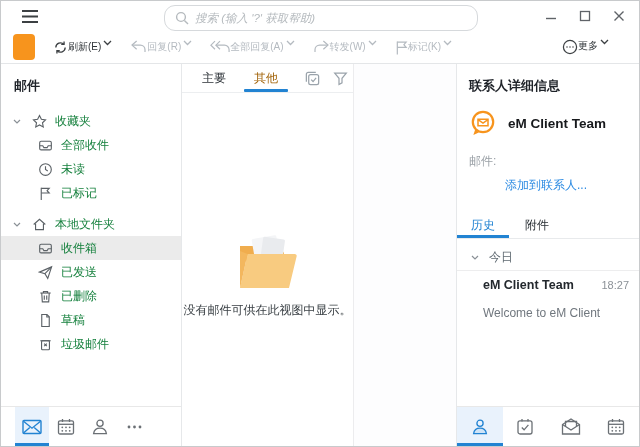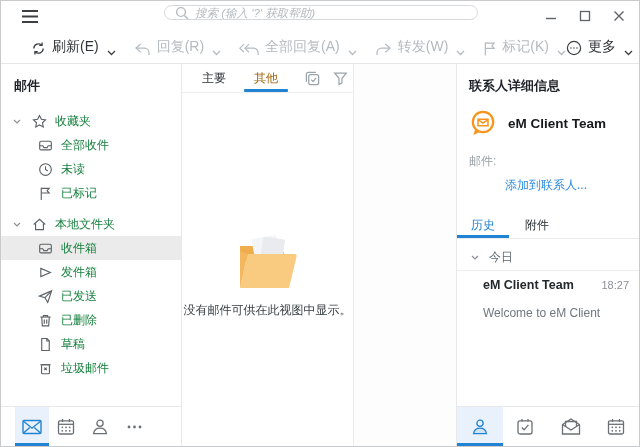--- a/index.html
+++ b/index.html
@@ -3,32 +3,32 @@
 <meta charset="utf-8">
 <style>
   * { margin:0; padding:0; box-sizing:border-box; }
   html,body { background:#fff; }
   body { font-family:"Liberation Sans", sans-serif; font-size:12px; color:#2b3136; }
   .window { position:relative; width:640px; height:447px; border:1px solid #c8cacc; background:#fff; overflow:hidden; }
 
   
   .titlebar { height:30px; display:flex; align-items:center; position:relative; }
   .hamburger { margin-left:20px; cursor:pointer; color:#3c4043; }
-  .searchbox { position:absolute; left:163px; top:4px; width:314px; height:15px;
+  .searchbox { position:absolute; left:163px; top:4px; width:314px; height:26px;
     border:1px solid #d6d9dc; border-radius:11px; display:flex; align-items:center; padding:0 10px; background:#fff; }
   .searchbox input { border:none; outline:none; flex:1; margin-left:6px; font-style:italic; font-size:11.5px; color:#6a7076; background:transparent; font-family:"Liberation Sans", sans-serif; }
   .searchbox input::placeholder { color:#b5babe; }
   .winctrls { position:absolute; right:14px; top:0; height:30px; display:flex; align-items:center; gap:22px; color:#5f6368; }
   .winctrls span { display:flex; cursor:pointer; }
 
   
   .toolbar { height:33px; display:flex; align-items:center; padding:0 12px; border-bottom:1px solid #e4e6e8; }
   .btn-new { display:flex; align-items:stretch; background:#f7941d; border-radius:4px; color:#fff; height:26px; overflow:hidden; }
   .btn-new .main { display:flex; align-items:center; gap:6px; padding:0 10px 0 12px; font-size:12.5px; cursor:pointer; }
-  .tbtn { display:flex; align-items:flex-end; gap:6px; margin-left:18px; color:#2f3438; font-size:14px; cursor:pointer; white-space:nowrap; }
+  .tbtn { display:flex; align-items:flex-start; gap:0; margin-left:18px; color:#2f3438; font-size:10px; cursor:pointer; white-space:nowrap; }
   .tbtn .chev { margin-left:2px; }
   .tbtn.disabled { color:#b4bac0; cursor:default; }
   .tbtn-more { margin-left:auto; margin-right:18px; }
   .chev { display:inline-flex; }
 
   
   .main { display:flex; height:calc(100% - 63px); }
   .sidebar { width:181px; border-right:1px solid #e6e8ea; position:relative; }
   .msglist { width:172px; border-right:1px solid #ececee; display:flex; flex-direction:column; }
   .previewpane { width:103px; border-right:1px solid #e6e8ea; background:#fdfdfe; }
@@ -302,28 +302,20 @@
       <div class="tree-row child selected">
         <span class="ticon">
           <svg width="15" height="15" viewBox="0 0 16 16" fill="none" stroke="currentColor" stroke-width="1.2">
               <rect x="1.8" y="3.5" width="12.4" height="9.2" rx="1.5"></rect>
               <path d="M1.8 8.2h3.3l1.2 2.1h3.4l1.2-2.1h3.3"></path>
             </svg>
         </span>
         <span class="tlabel">收件箱</span>
       </div>
 
-      <div class="tree-row child">
-        <span class="ticon">
-          <svg width="15" height="15" viewBox="0 0 16 16" fill="none" stroke="currentColor" stroke-width="1.2">
-              <path d="M3 3.6L13.2 8 3 12.4z"></path>
-            </svg>
-        </span>
-        <span class="tlabel">发件箱</span>
-      </div>
 
       <div class="tree-row child">
         <span class="ticon">
           <svg width="15" height="15" viewBox="0 0 16 16" fill="none" stroke="currentColor" stroke-width="1.2">
               <path d="M1.5 7.6l13-5.6-4.1 12.2-3-4.9z"></path>
               <path d="M7.4 9.3l7.1-7.3"></path>
             </svg>
         </span>
         <span class="tlabel">已发送</span>
       </div>

